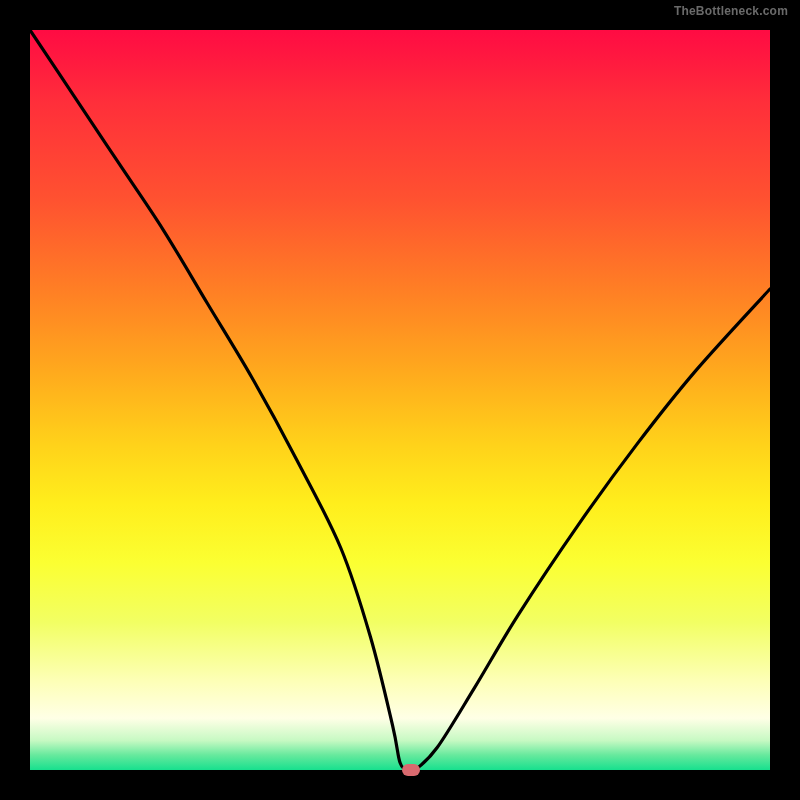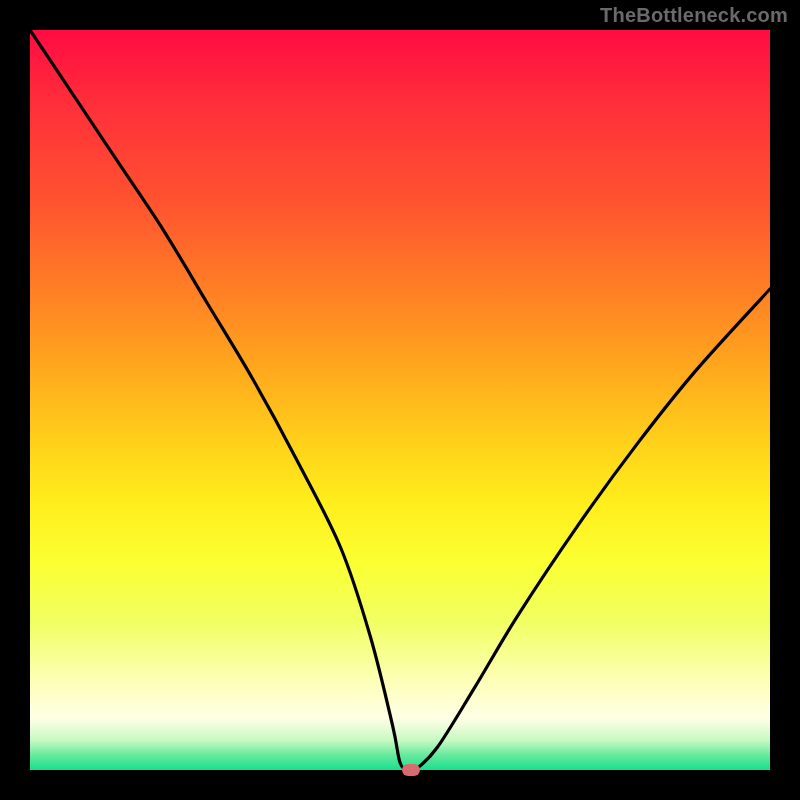--- a/index.html
+++ b/index.html
@@ -15,21 +15,21 @@
     position: relative;
     width: 800px;
     height: 800px;
     background: #000;
   }
   .attribution {
     position: absolute;
     top: 4px;
     right: 12px;
     color: #6a6a6a;
-    font-size: 20px;
+    font-size: 12px;
     font-weight: 600;
     letter-spacing: 0.2px;
     z-index: 5;
     margin-left: 36px;
   }
   .plot-area {
     position: absolute;
     left: 30px;
     top: 30px;
     width: 740px;

